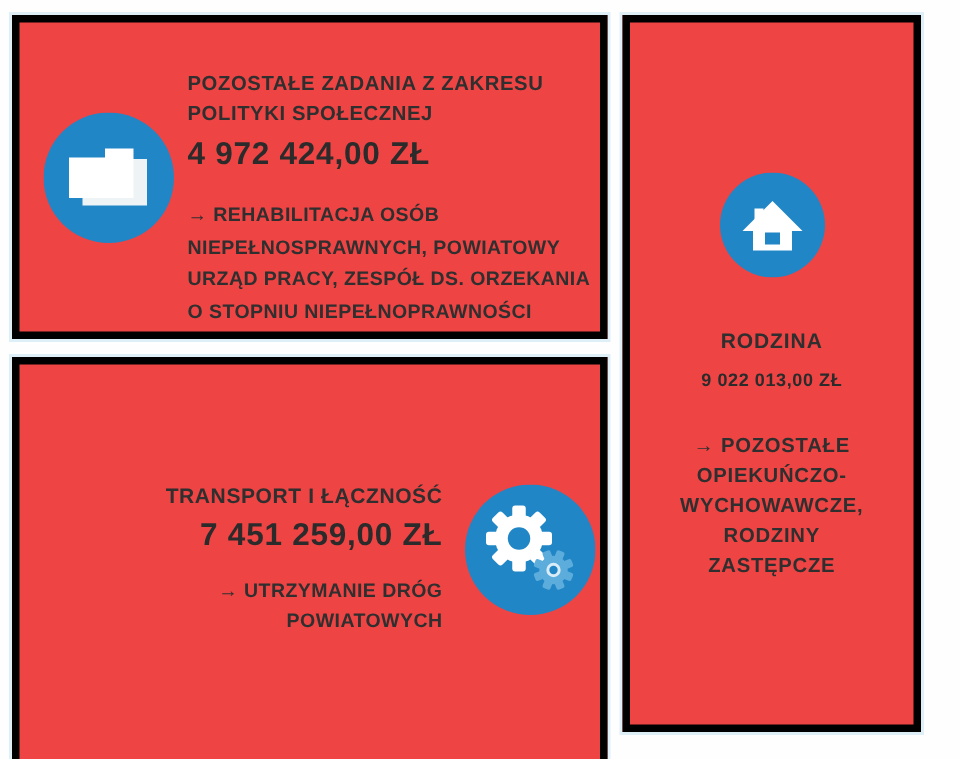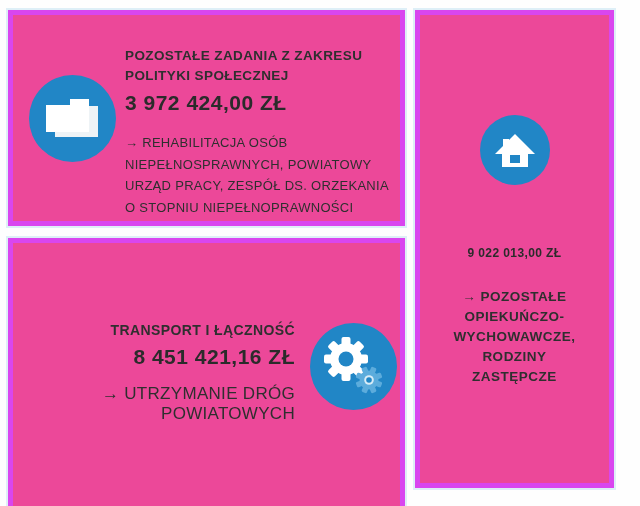--- a/index.html
+++ b/index.html
@@ -8,22 +8,22 @@
     position: relative;
     width: 640px;
     height: 506px;
     background: #fefefe;
     font-family: "Liberation Sans", sans-serif;
     color: #2f2f2f;
     overflow: hidden;
   }
   .card {
     position: absolute;
-    background: #ec4899;
-    border: 5px solid #d946ef;
+    background: #ef4444;
+    border: 5px solid #000000;
     box-shadow: 0 0 0 2px rgba(140, 200, 230, 0.28);
   }
   .card-social { left: 8px;  top: 10px;  width: 397px; height: 216px; }
   .card-transport { left: 8px;  top: 238px; width: 397px; height: 312px; }
   .card-family { left: 415px; top: 10px;  width: 199px; height: 478px; text-align: center; }
 
   .pre-line { white-space: pre-line; }
 
   .circle-icon { position: absolute; }
   .circle-icon svg { display: block; width: 100%; height: 100%; }
@@ -32,28 +32,28 @@
   .icon-folder { left: 16px; top: 60px; width: 87px; height: 87px; }
   .social-text { position: absolute; left: 112px; top: 31px; width: 300px; text-align: left; }
   .title-sm {
     font-size: 13.5px; line-height: 20px; font-weight: bold; letter-spacing: 0.4px;
   }
   .amount-lg {
     font-size: 21px; line-height: 27px; font-weight: bold; letter-spacing: 0.5px;
     margin-top: 3px; color: #2b2b2b;
   }
   .details-sm {
-    font-size: 13px; line-height: 21.5px; font-weight: normal; letter-spacing: 0.3px;
+    font-size: 13px; line-height: 21.5px; font-weight: bold; letter-spacing: 0.3px;
     margin-top: 16px;
   }
 
   
   .transport-text { position: absolute; left: 0px; top: 77px; width: 282px; text-align: right; }
   .transport-text .title-sm { font-size: 14px; }
-  .transport-text .details-sm { margin-top: 14px; font-size: 17px; line-height: 20px; }
+  .transport-text .details-sm { margin-top: 14px; font-size: 13px; line-height: 20px; }
   .icon-gears { left: 297px; top: 80px; width: 87px; height: 87px; }
 
   
   .icon-house { left: 50%; transform: translateX(-50%); top: 100px; width: 70px; height: 70px; }
   .family-title { position: absolute; top: 203px; width: 100%; font-size: 14px; line-height: 18px; font-weight: bold; letter-spacing: 0.6px; }
   .family-amount { position: absolute; top: 225px; width: 100%; font-size: 12px; line-height: 26px; font-weight: bold; letter-spacing: 0.4px; color: #2b2b2b; }
   .family-details { position: absolute; top: 272px; width: 100%; font-size: 13.5px; line-height: 20px; font-weight: bold; letter-spacing: 0.5px; }
 </style>
 </head>
 <body>
@@ -64,32 +64,32 @@
     <div class="circle-icon icon-folder">
       <svg viewBox="0 0 87 87" aria-hidden="true">
         <circle cx="43.5" cy="43.5" r="43.5" fill="#2186c6"></circle>
         <rect x="26" y="31" width="43" height="31" fill="#eef3f6"></rect>
         <path d="M17 30 H41 V24 H60 V57 H17 Z" fill="#ffffff"></path>
       </svg>
     </div>
     <div class="social-text">
       <div class="title-sm pre-line">POZOSTAŁE ZADANIA Z ZAKRESU
 POLITYKI SPOŁECZNEJ</div>
-      <div class="amount-lg">3 972 424,00 ZŁ</div>
+      <div class="amount-lg">4 972 424,00 ZŁ</div>
       <div class="details-sm pre-line">→ REHABILITACJA OSÓB
 NIEPEŁNOSPRAWNYCH, POWIATOWY
 URZĄD PRACY, ZESPÓŁ DS. ORZEKANIA
 O STOPNIU NIEPEŁNOPRAWNOŚCI</div>
     </div>
   </section>
 
   <section class="card card-transport">
     <div class="transport-text">
       <div class="title-sm">TRANSPORT I ŁĄCZNOŚĆ</div>
-      <div class="amount-lg">8 451 421,16 ZŁ</div>
+      <div class="amount-lg">7 451 259,00 ZŁ</div>
       <div class="details-sm pre-line">→ UTRZYMANIE DRÓG
 POWIATOWYCH</div>
     </div>
     <div class="circle-icon icon-gears">
       <svg viewBox="0 0 87 87" aria-hidden="true">
         <circle cx="43.5" cy="43.5" r="43.5" fill="#2186c6"></circle>
         <g transform="translate(36,36)" fill="#ffffff">
           <rect x="-4.5" y="-22" width="9" height="9" rx="2"></rect>
           <rect x="-4.5" y="-22" width="9" height="9" rx="2" transform="rotate(45)"></rect>
           <rect x="-4.5" y="-22" width="9" height="9" rx="2" transform="rotate(90)"></rect>
@@ -121,20 +121,21 @@
   <section class="card card-family">
     <div class="circle-icon icon-house">
       <svg viewBox="0 0 70 70" aria-hidden="true">
         <circle cx="35" cy="35" r="35" fill="#2186c6"></circle>
         <rect x="23" y="24" width="6" height="11" fill="#ffffff"></rect>
         <polygon points="35,19 15,39 55,39" fill="#ffffff"></polygon>
         <rect x="22" y="36" width="26" height="16" fill="#ffffff"></rect>
         <rect x="30" y="40" width="10" height="8" fill="#2186c6"></rect>
       </svg>
     </div>
+    <div class="family-title">RODZINA</div>
     <div class="family-amount">9 022 013,00 ZŁ</div>
     <div class="family-details pre-line">→ POZOSTAŁE
 OPIEKUŃCZO-
 WYCHOWAWCZE,
 RODZINY
 ZASTĘPCZE</div>
   </section>
 
 </div>
 

